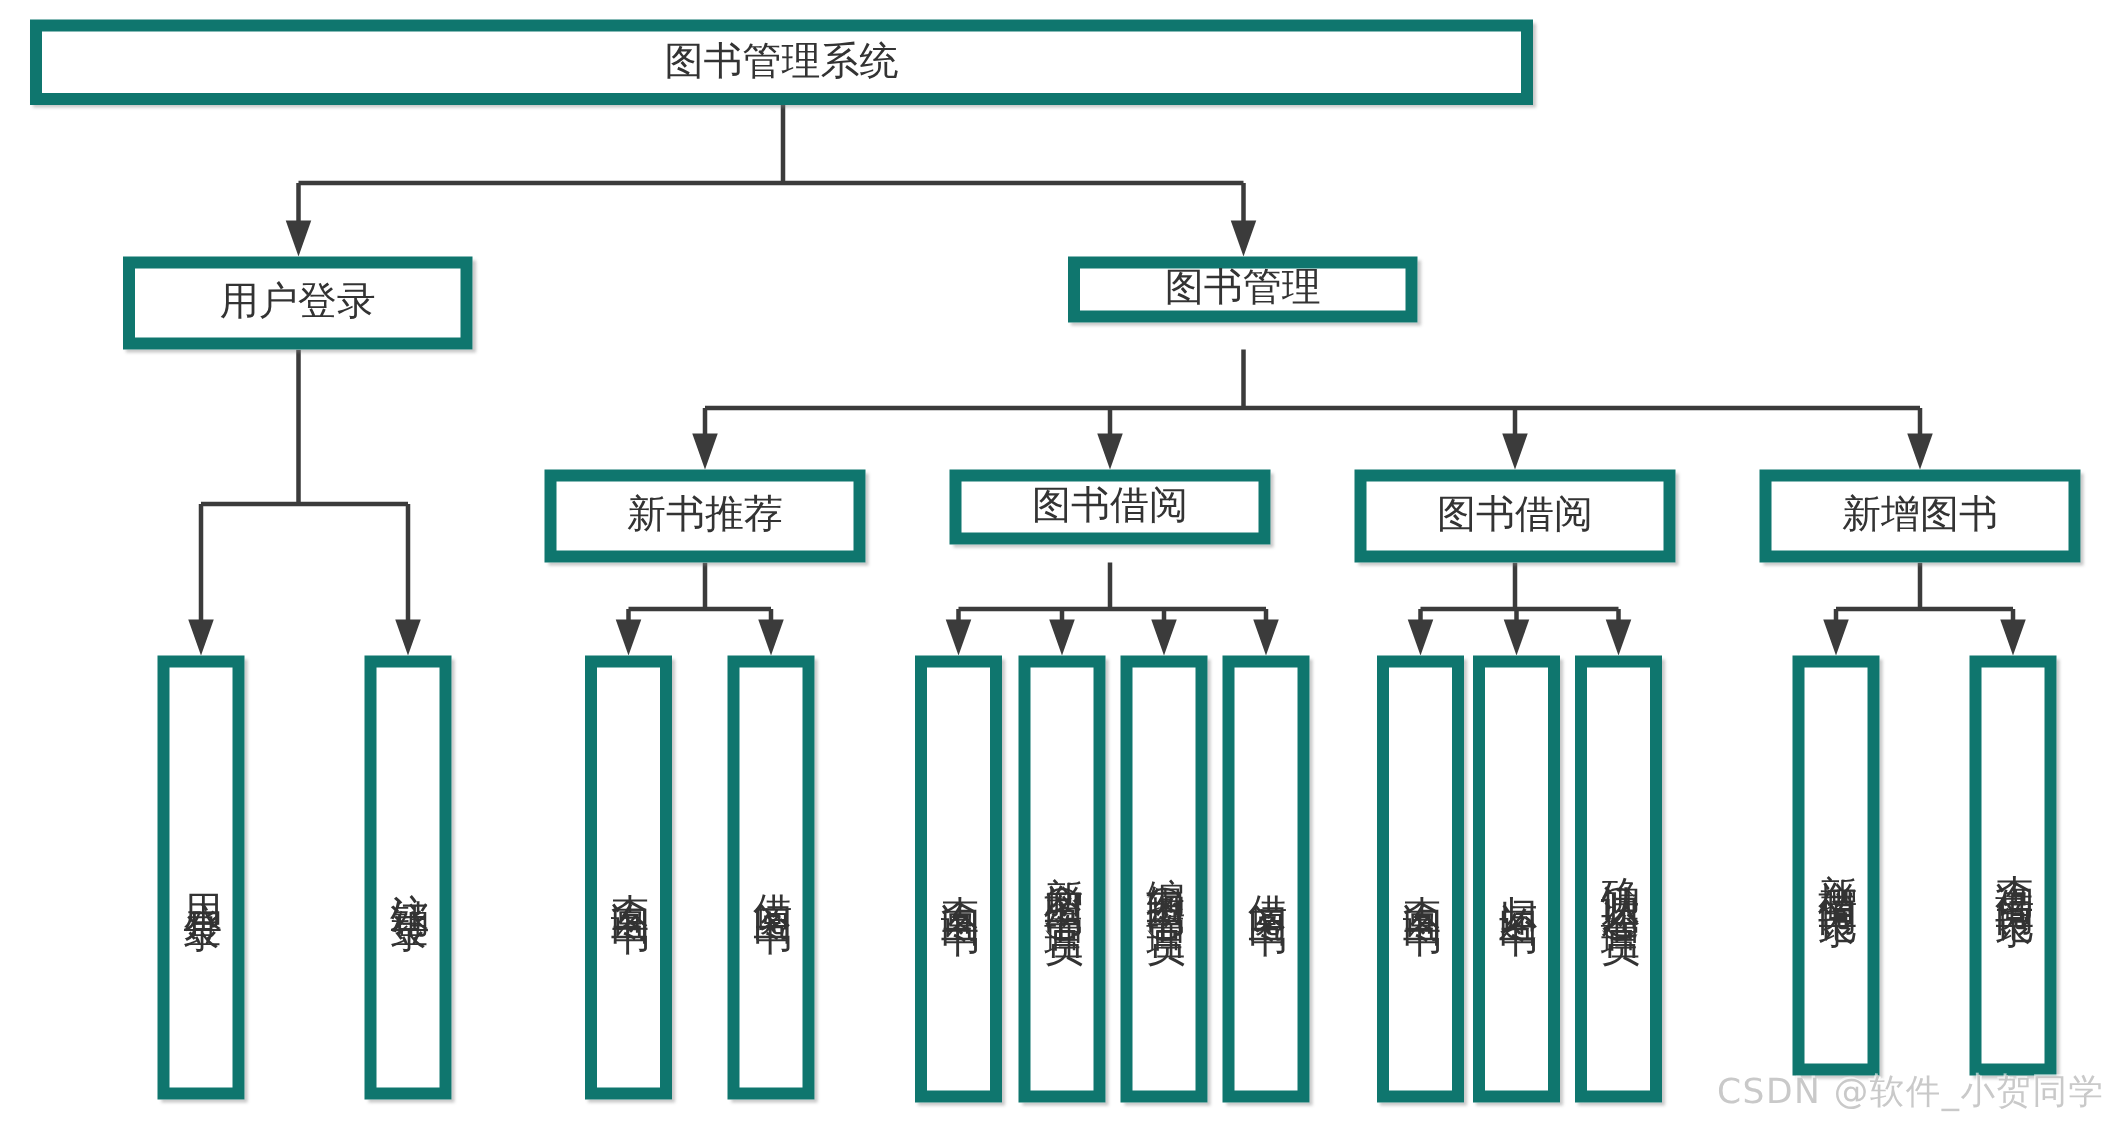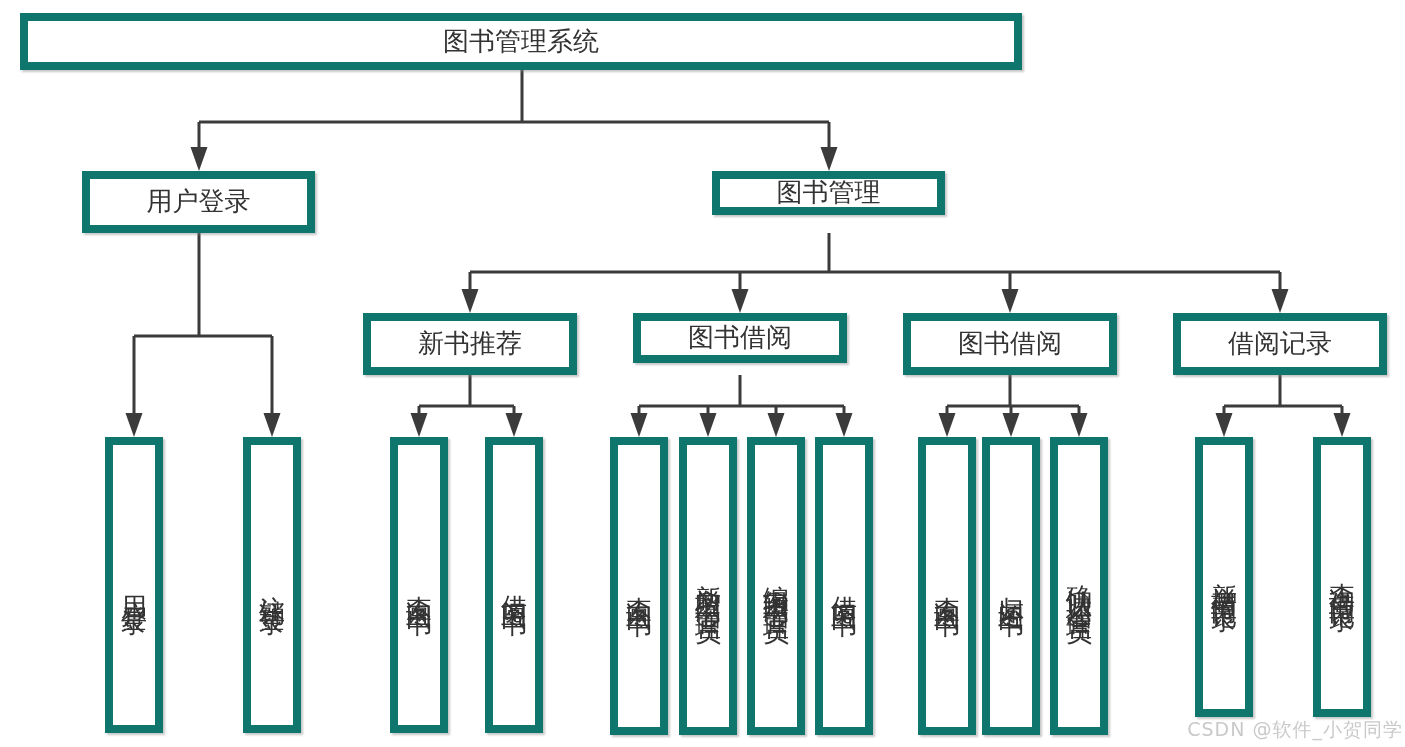--- a/index.html
+++ b/index.html
@@ -19,21 +19,21 @@
     display:flex; align-items:center; justify-content:center;
     font-size:26px; line-height:1.2; color:#333333;
     white-space:nowrap;
   }
   .leaf span {
     writing-mode:vertical-rl; text-orientation:mixed;
     letter-spacing:5px; white-space:nowrap;
   }
   .watermark {
     position:absolute; right:2px; bottom:4px; z-index:5;
-    font-size:19px; color:#c9c9c9; letter-spacing:1px;
+    font-size:23px; color:#c9c9c9; letter-spacing:1px;
     text-shadow:1px 1px 0 rgba(255,255,255,0.9), -1px -1px 0 rgba(255,255,255,0.6);
   }
 </style>
 </head>
 <body>
 
 <div class="stage">
 
   <svg class="connector-layer" width="1405" height="747" viewBox="0 0 1405 747" xmlns="http://www.w3.org/2000/svg">
 
@@ -85,21 +85,21 @@
   <div class="node" style="left:363px; top:313px; width:214px; height:62px;align-items:center;">
     <span>新书推荐</span>
   </div>
   <div class="node" style="left:633px; top:313px; width:214px; height:50px;">
     <span>图书借阅</span>
   </div>
   <div class="node" style="left:903px; top:313px; width:214px; height:62px;">
     <span>图书借阅</span>
   </div>
   <div class="node" style="left:1173px; top:313px; width:214px; height:62px;">
-    <span>借阅记录</span>
+    <span>新增图书</span>
   </div>
 
   <div class="node leaf" style="left:105px; top:437px; width:58px; height:296px;">
     <span>用户登录</span>
   </div>
   <div class="node leaf" style="left:243px; top:437px; width:58px; height:296px;">
     <span>注销登录</span>
   </div>
 
   <div class="node leaf" style="left:390px; top:437px; width:58px; height:296px;">

